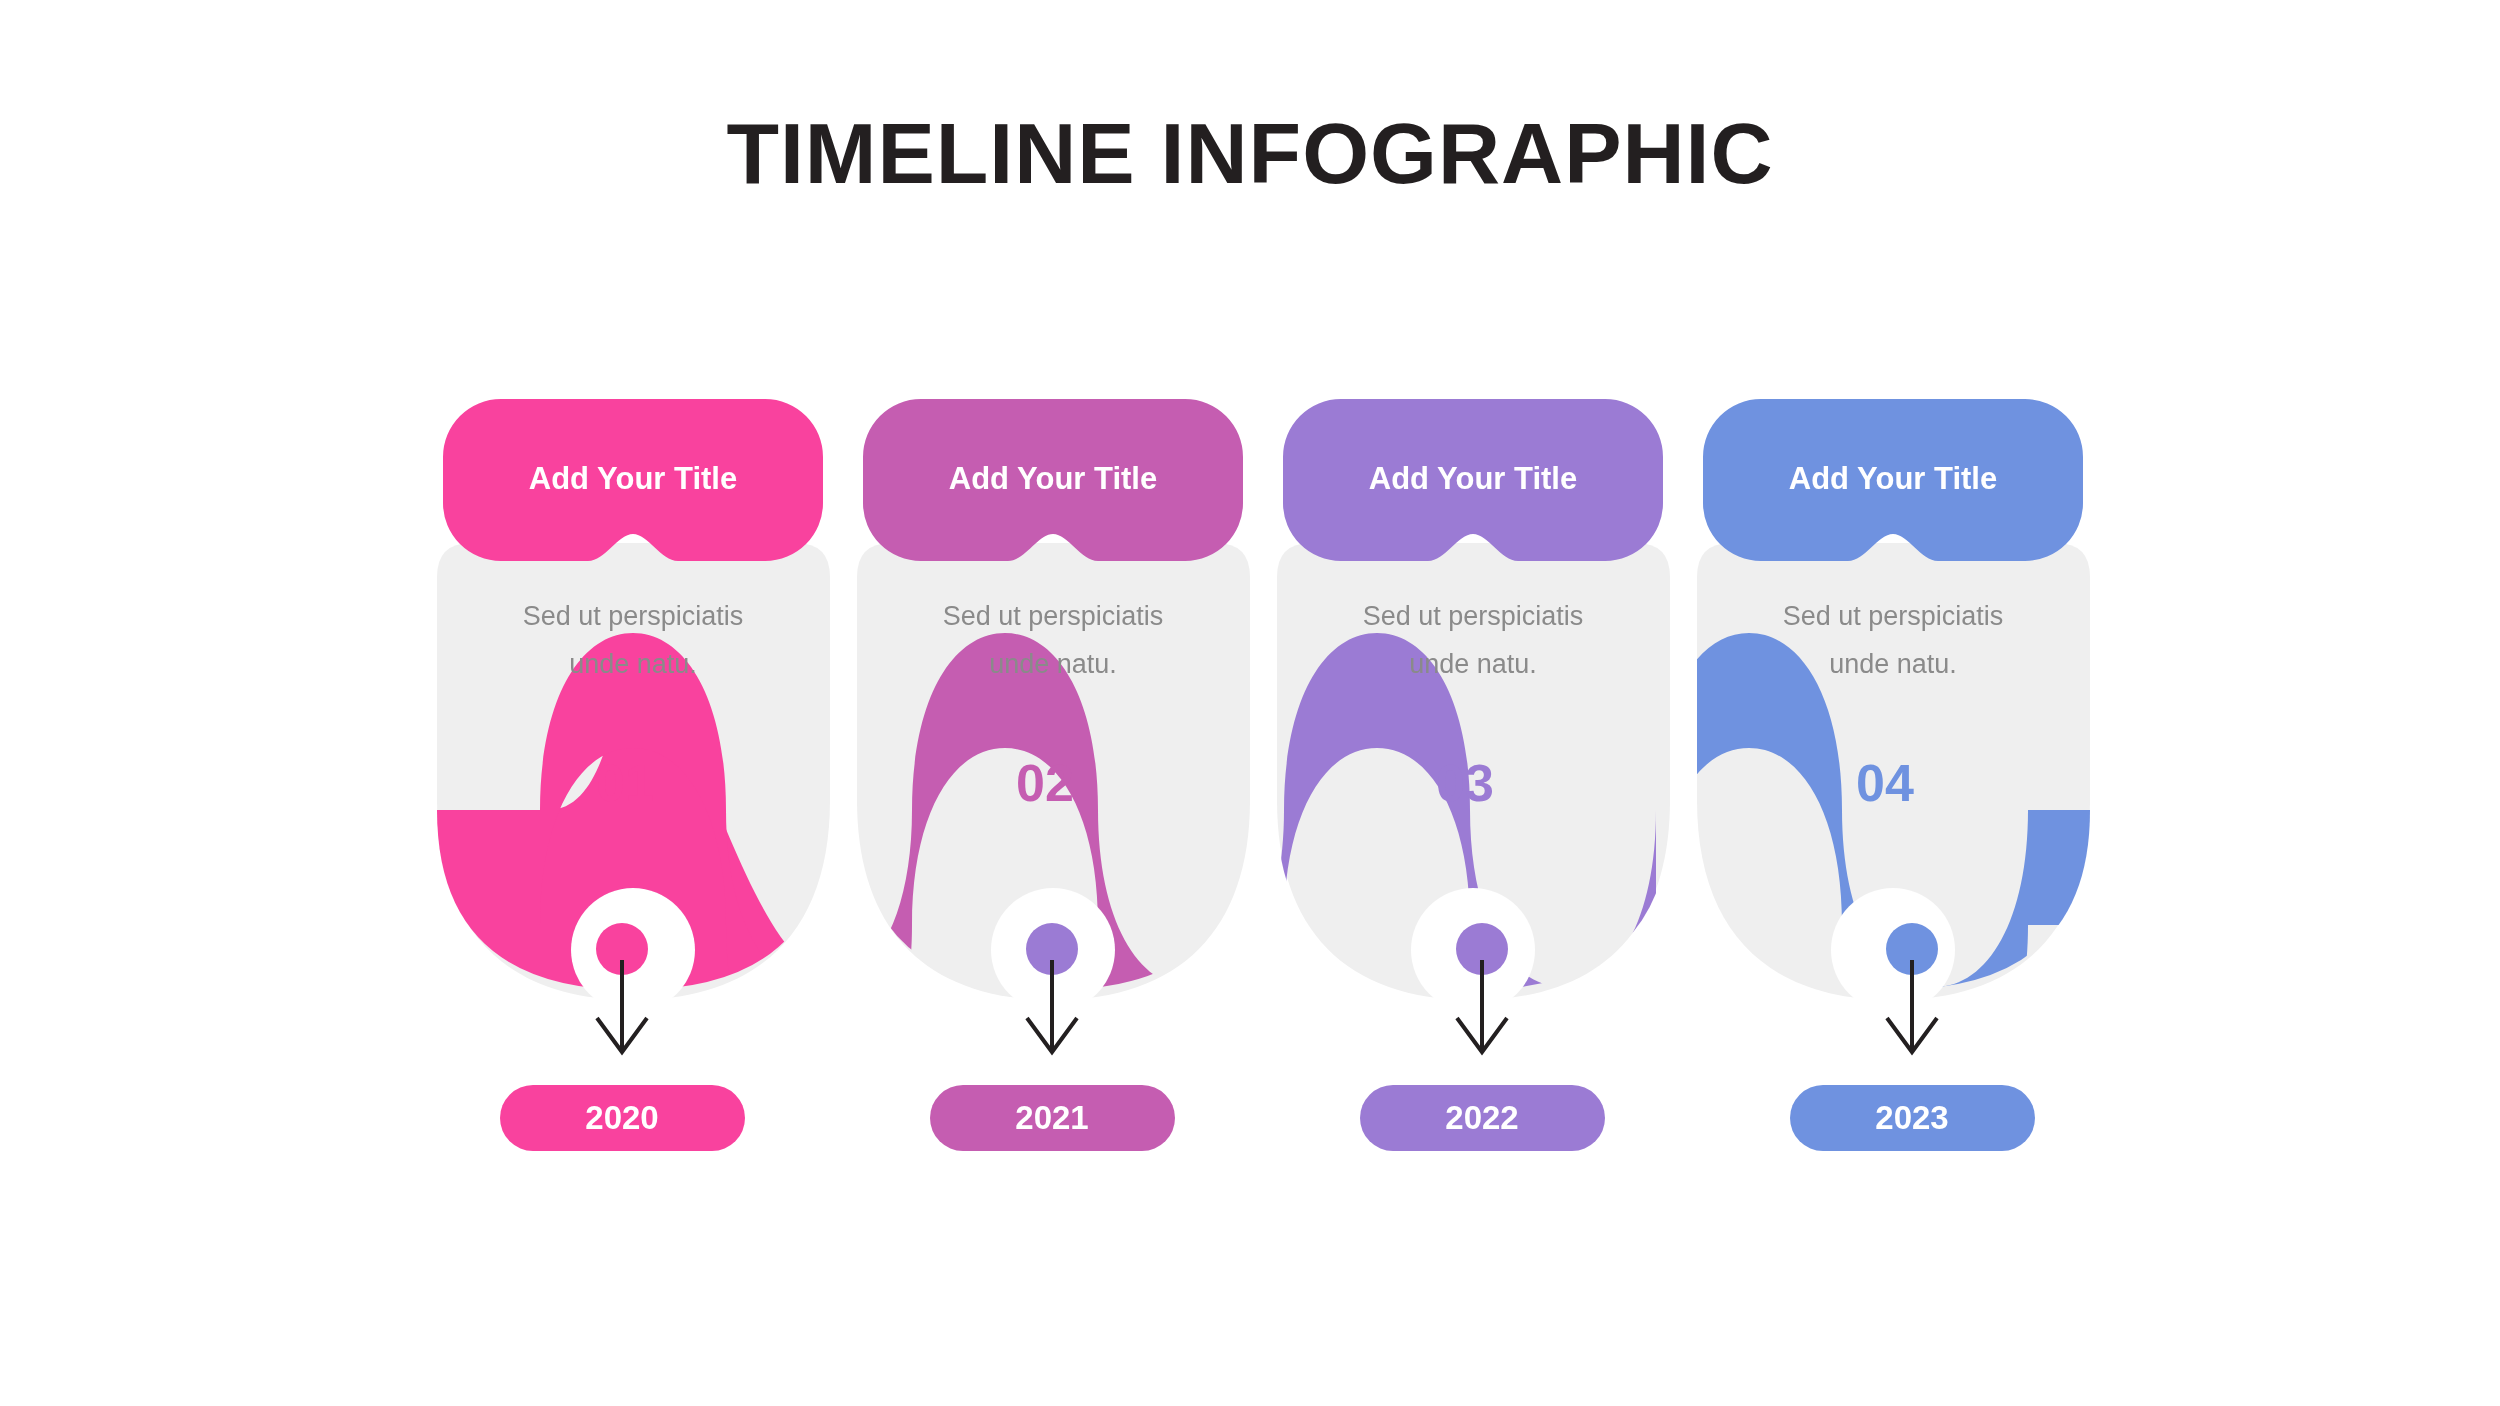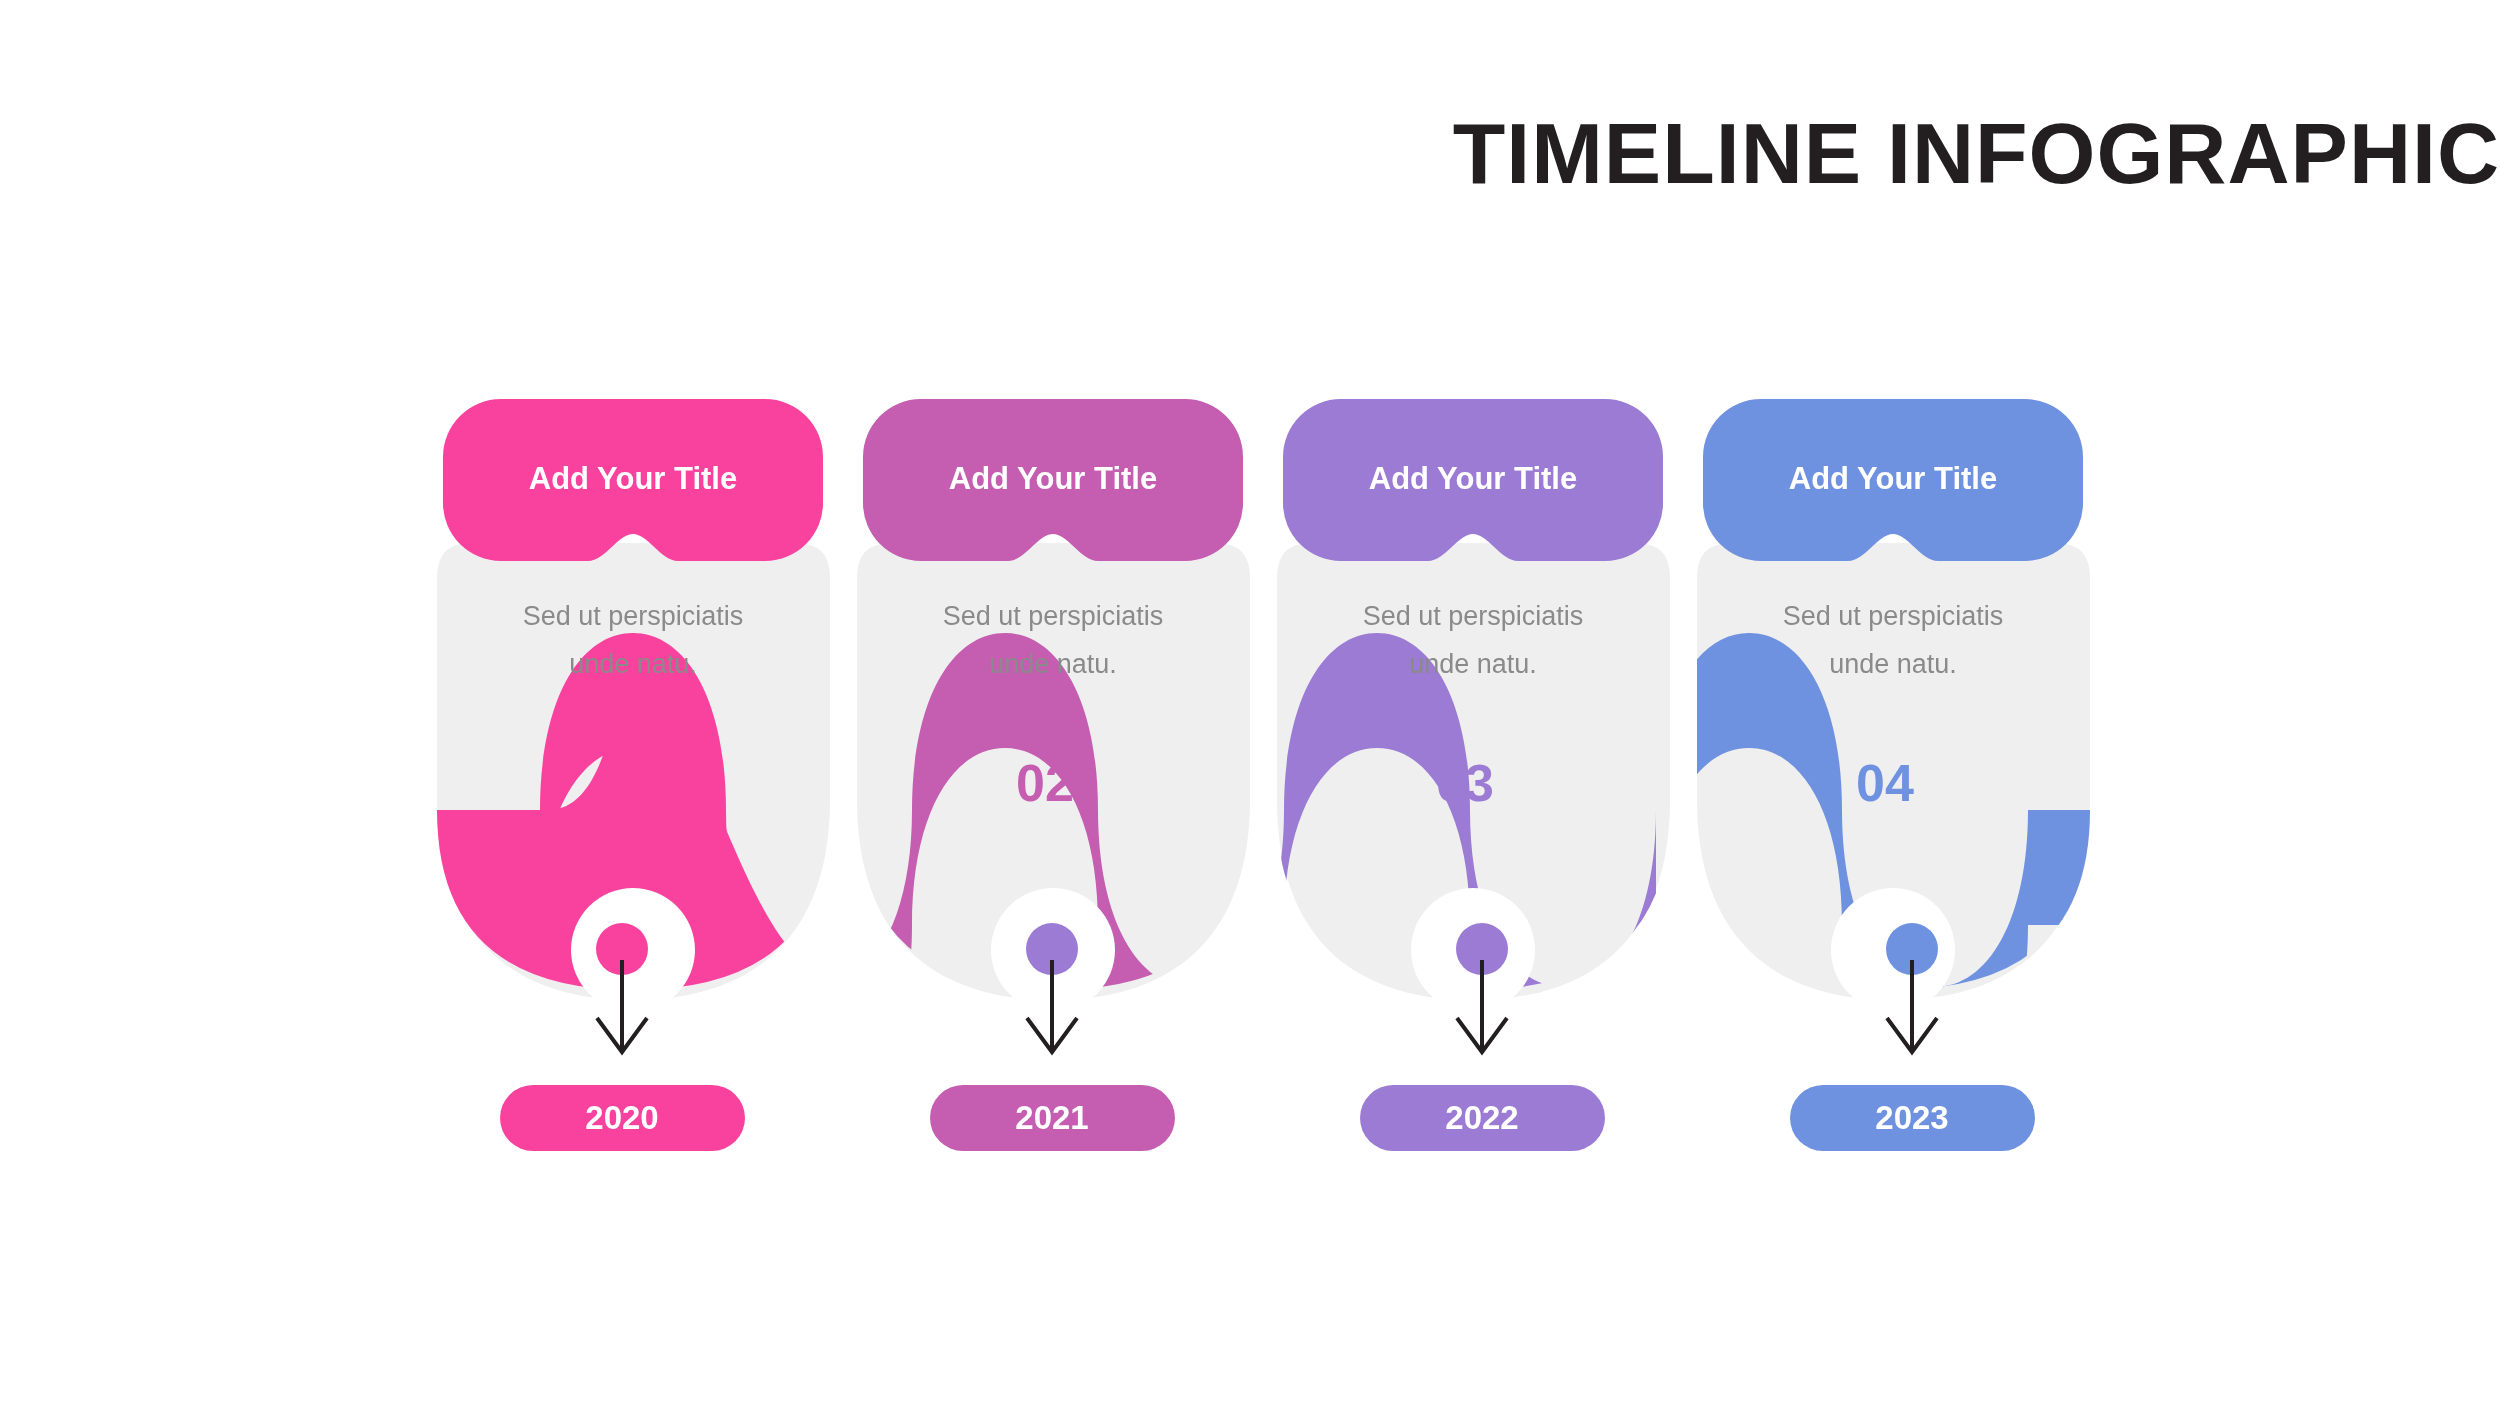--- a/index.html
+++ b/index.html
@@ -19,21 +19,21 @@
     left: 0; top: 0;
     width: 2500px;
     height: 1406px;
     background: #ffffff;
   }
   #page-title {
     position: absolute;
     left: 0;
     top: 110px;
     width: 2500px;
-    text-align: right;
+    text-align: center;
     font-size: 86px;
     font-weight: bold;
     letter-spacing: 1px;
     color: #231f20;
     font-family: "Liberation Sans", sans-serif;
     line-height: 1;
   }
   svg#infographic {
     position: absolute;
     left: 0;

